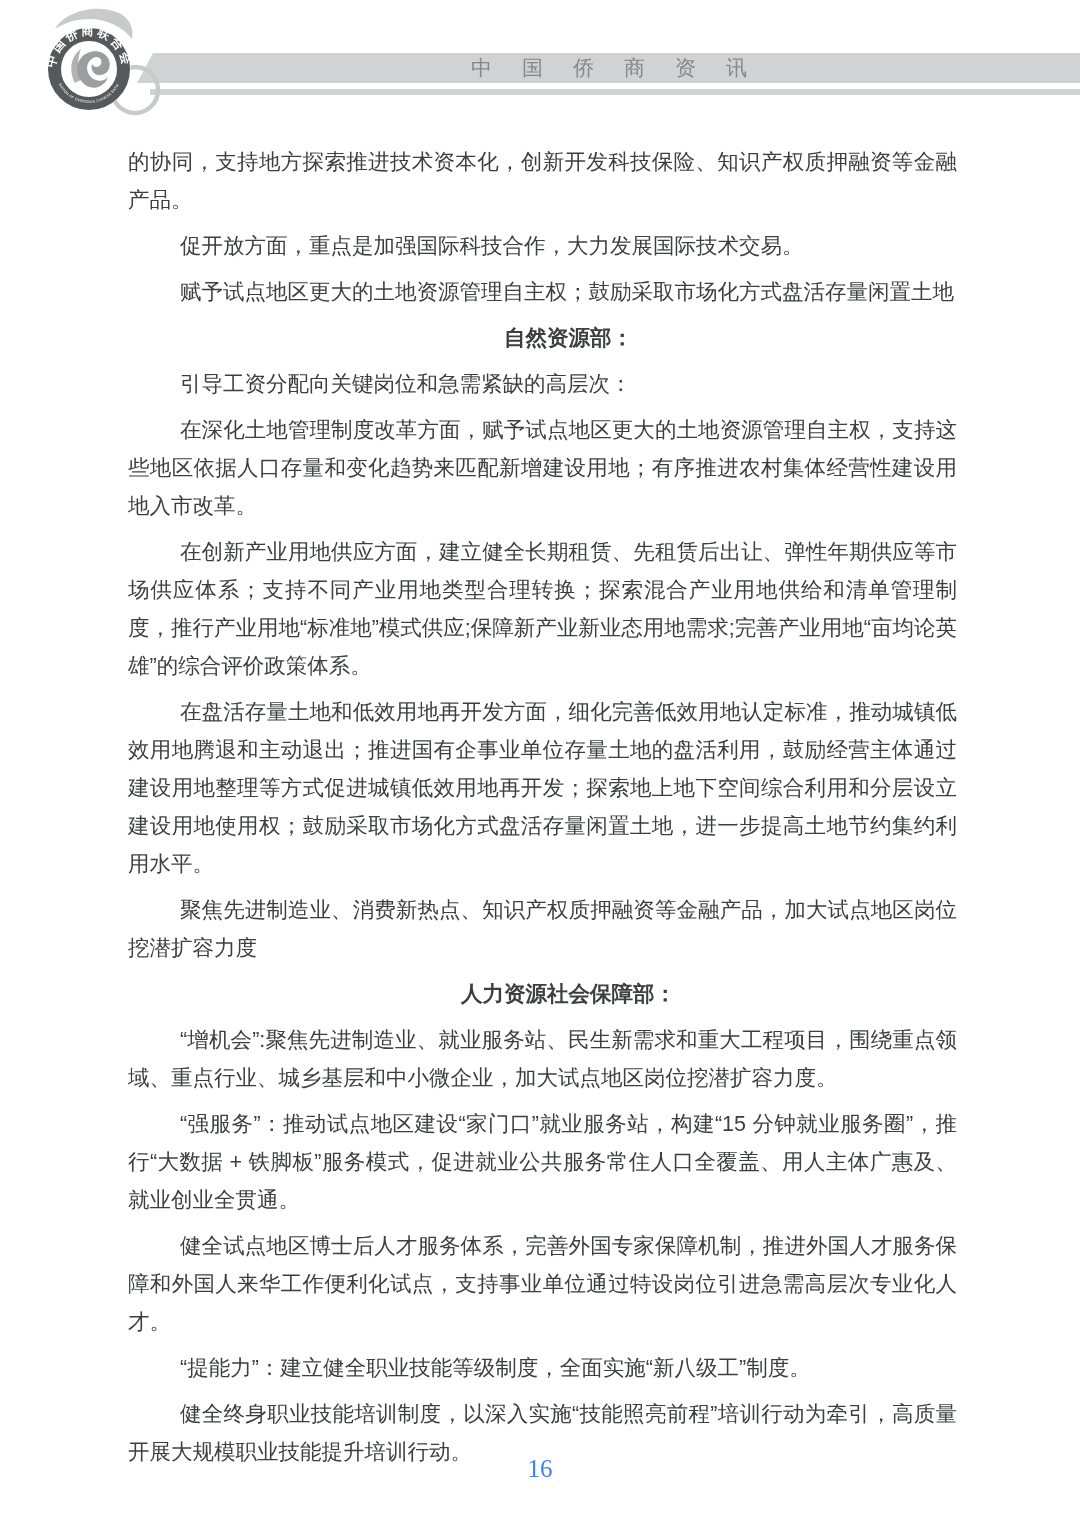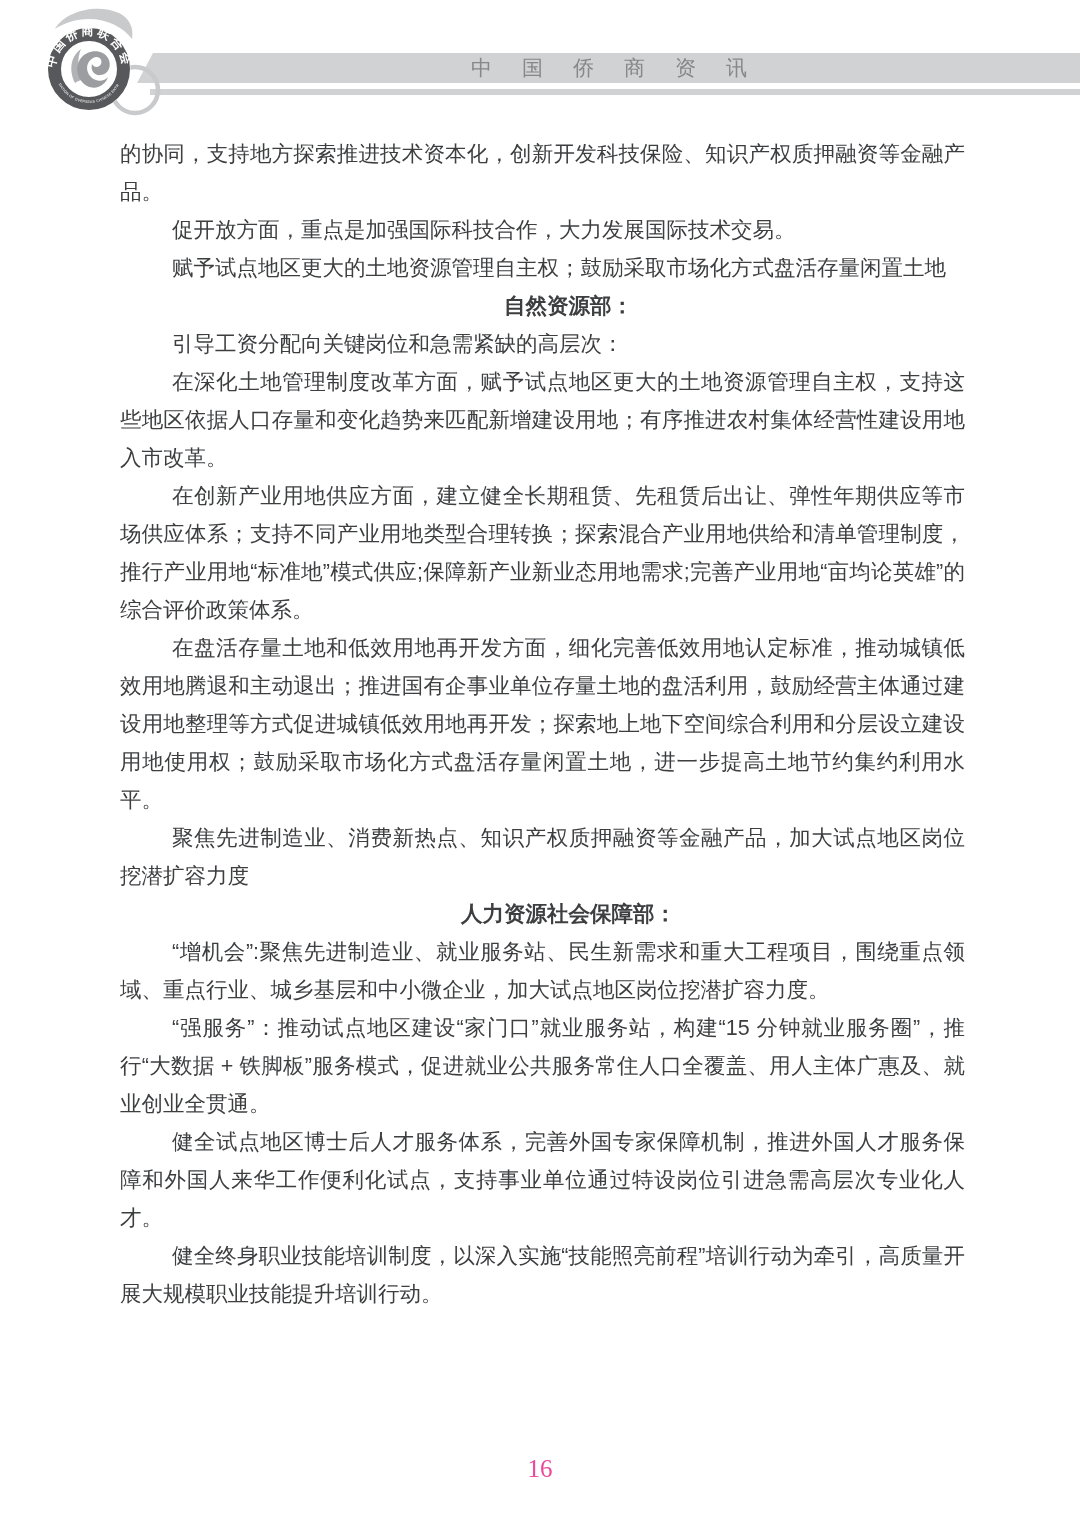--- a/index.html
+++ b/index.html
@@ -25,32 +25,32 @@
   }
   .logo {
     position:absolute; left:35px; top:0; width:150px; height:140px; z-index:2;
   }
 
   
   main {
     position:absolute; left:120px; top:135px; width:845px;
   }
   p.para {
-    margin:0; font-size:21.5px; line-height:38px; color:#3d3e40;
+    margin:8px; font-size:21.5px; line-height:38px; color:#3d3e40;
     text-align:justify; text-indent:52px;
   }
   p.para.no-indent { text-indent:0; }
   p.para.heading { font-weight:700; text-align:center; }
 
   
   footer {
     position:absolute; top:1455px; left:0; width:100%; text-align:center;
   }
   .page-num {
-    font-family:"Liberation Serif", serif; font-size:25px; color:#ec4899;
+    font-family:"Liberation Serif", serif; font-size:25px; color:#3b82f6;
   }
 </style>
 </head>
 <body>
 
 <div class="page">
 
   <header>
     <div class="banner-bar">
       <span class="banner-title">中国侨商资讯</span>
@@ -93,20 +93,21 @@
         <p class="para heading">自然资源部：</p>
         <p class="para">引导工资分配向关键岗位和急需紧缺的高层次：</p>
         <p class="para">在深化土地管理制度改革方面，赋予试点地区更大的土地资源管理自主权，支持这些地区依据人口存量和变化趋势来匹配新增建设用地；有序推进农村集体经营性建设用地入市改革。</p>
         <p class="para">在创新产业用地供应方面，建立健全长期租赁、先租赁后出让、弹性年期供应等市场供应体系；支持不同产业用地类型合理转换；探索混合产业用地供给和清单管理制度，推行产业用地“标准地”模式供应;保障新产业新业态用地需求;完善产业用地“亩均论英雄”的综合评价政策体系。</p>
         <p class="para">在盘活存量土地和低效用地再开发方面，细化完善低效用地认定标准，推动城镇低效用地腾退和主动退出；推进国有企事业单位存量土地的盘活利用，鼓励经营主体通过建设用地整理等方式促进城镇低效用地再开发；探索地上地下空间综合利用和分层设立建设用地使用权；鼓励采取市场化方式盘活存量闲置土地，进一步提高土地节约集约利用水平。</p>
         <p class="para">聚焦先进制造业、消费新热点、知识产权质押融资等金融产品，加大试点地区岗位挖潜扩容力度</p>
         <p class="para heading">人力资源社会保障部：</p>
         <p class="para">“增机会”:聚焦先进制造业、就业服务站、民生新需求和重大工程项目，围绕重点领域、重点行业、城乡基层和中小微企业，加大试点地区岗位挖潜扩容力度。</p>
         <p class="para">“强服务”：推动试点地区建设“家门口”就业服务站，构建“15 分钟就业服务圈”，推行“大数据 + 铁脚板”服务模式，促进就业公共服务常住人口全覆盖、用人主体广惠及、就业创业全贯通。</p>
         <p class="para">健全试点地区博士后人才服务体系，完善外国专家保障机制，推进外国人才服务保障和外国人来华工作便利化试点，支持事业单位通过特设岗位引进急需高层次专业化人才。</p>
+        <p class="para">“提能力”：建立健全职业技能等级制度，全面实施“新八级工”制度。</p>
         <p class="para">健全终身职业技能培训制度，以深入实施“技能照亮前程”培训行动为牵引，高质量开展大规模职业技能提升培训行动。</p>
       </div>
   </main>
 
   <footer>
     <span class="page-num">16</span>
   </footer>
 
 </div>
 

